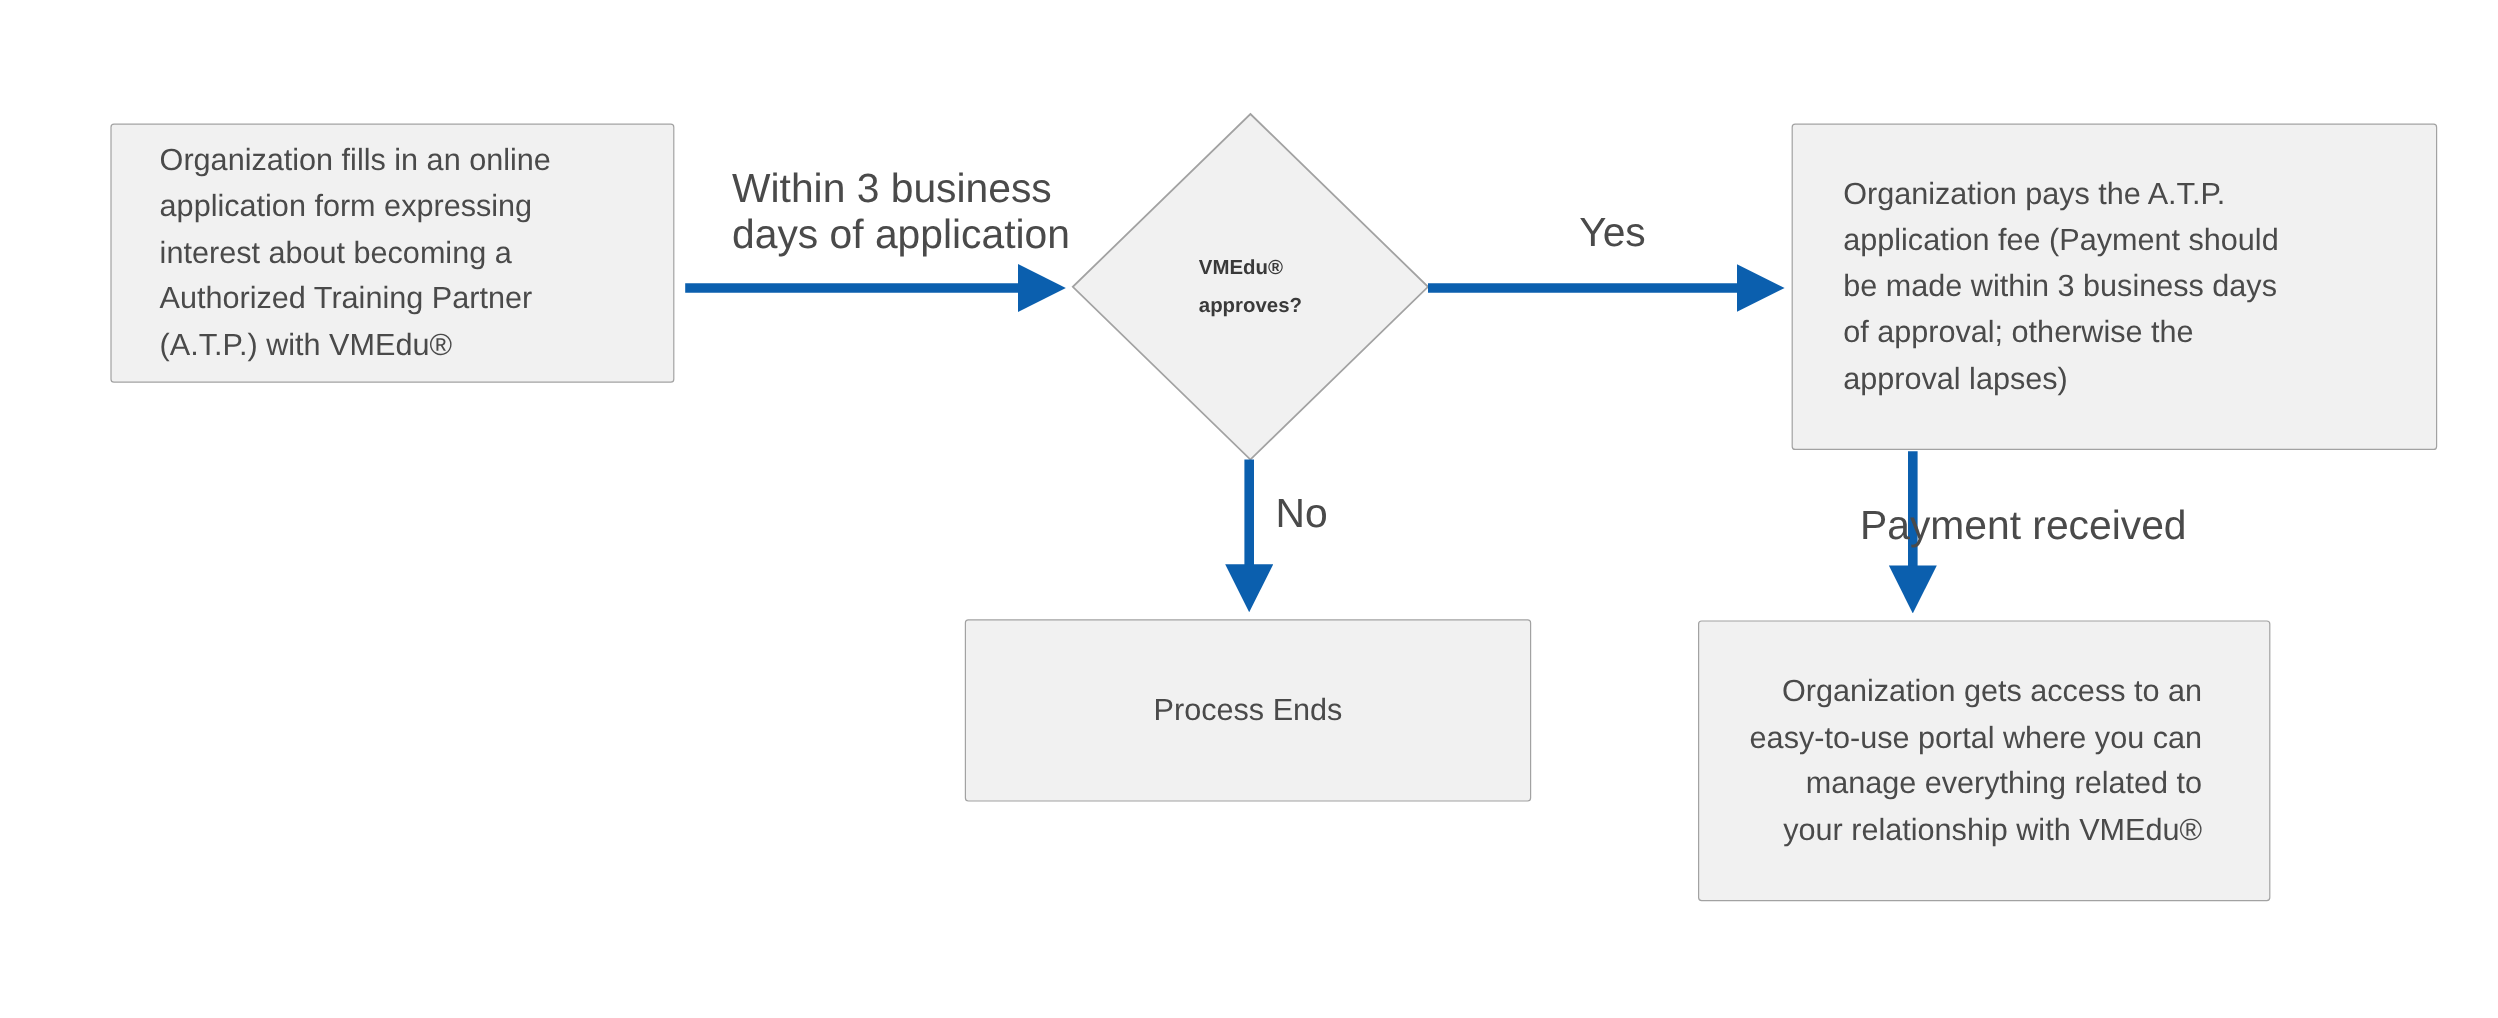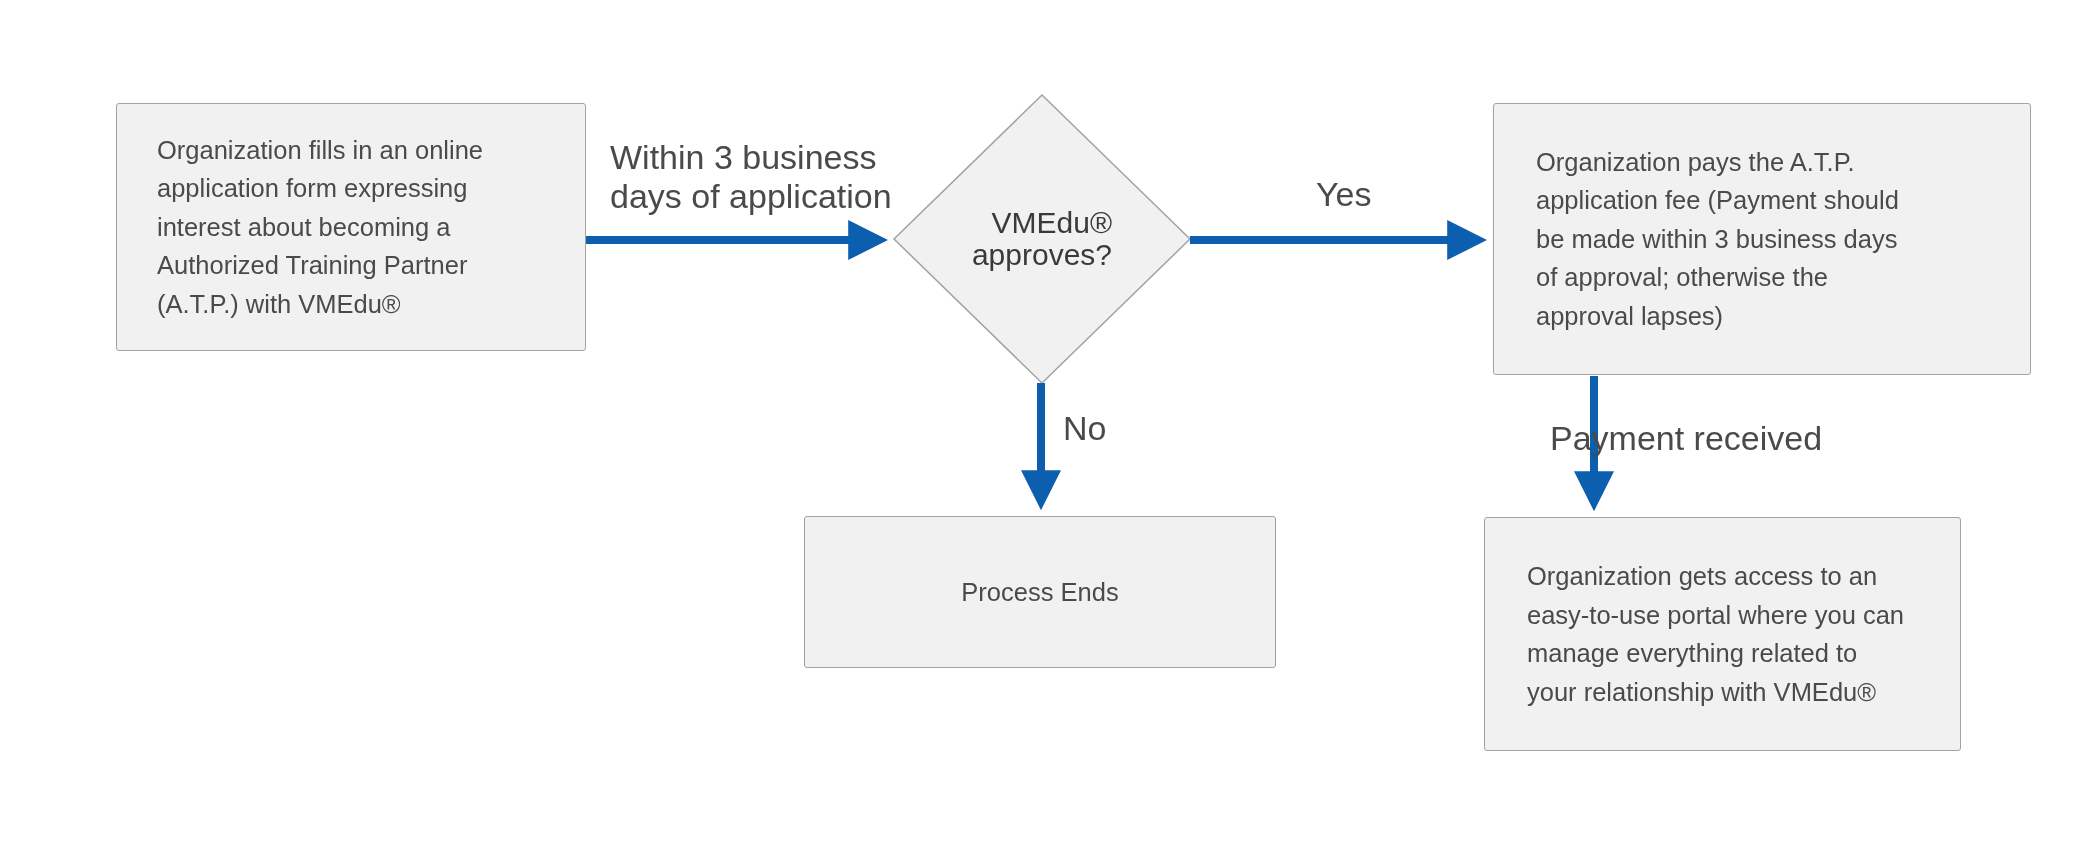--- a/index.html
+++ b/index.html
@@ -36,44 +36,45 @@
     align-items: center;
   }
   .node-text {
     font-size: 25.5px;
     line-height: 38.5px;
     color: #4a4a4a;
     font-family: "Liberation Sans", sans-serif;
     white-space: pre-line;
   }
   #node-application {
-    left: 116px;
+    left: 92px;
     top: 103px;
     width: 470px;
-    height: 248px;
+    height: 216px;
   }
   #node-application .node-text {
     padding-left: 40px;
     padding-right: 18px;
   }
   #node-payment {
     left: 1493px;
     top: 103px;
     width: 538px;
     height: 272px;
   }
   #node-payment .node-text {
     padding-left: 42px;
     padding-right: 16px;
   }
   #node-portal {
-    left: 1484px;
+    left: 1415px;
     top: 517px;
     width: 477px;
     height: 234px;
+    text-align: right;
   }
   #node-portal .node-text {
     padding-left: 42px;
     padding-right: 16px;
   }
   #node-process-ends {
     left: 804px;
     top: 516px;
     width: 472px;
     height: 152px;
@@ -91,24 +92,24 @@
   }
   .decision-text {
     position: absolute;
     left: 0;
     top: 0;
     width: 296px;
     height: 288px;
     display: flex;
     align-items: center;
     justify-content: center;
-    text-align: right;
-    font-size: 30px;
+    text-align: left;
+    font-size: 17px;
     line-height: 32px;
-    font-weight: normal;
+    font-weight: bold;
     color: #3a3a3a;
     white-space: pre-line;
   }
   .edge-label {
     position: absolute;
     font-size: 34px;
     line-height: 38.5px;
     color: #4a4a4a;
     white-space: pre-line;
   }

